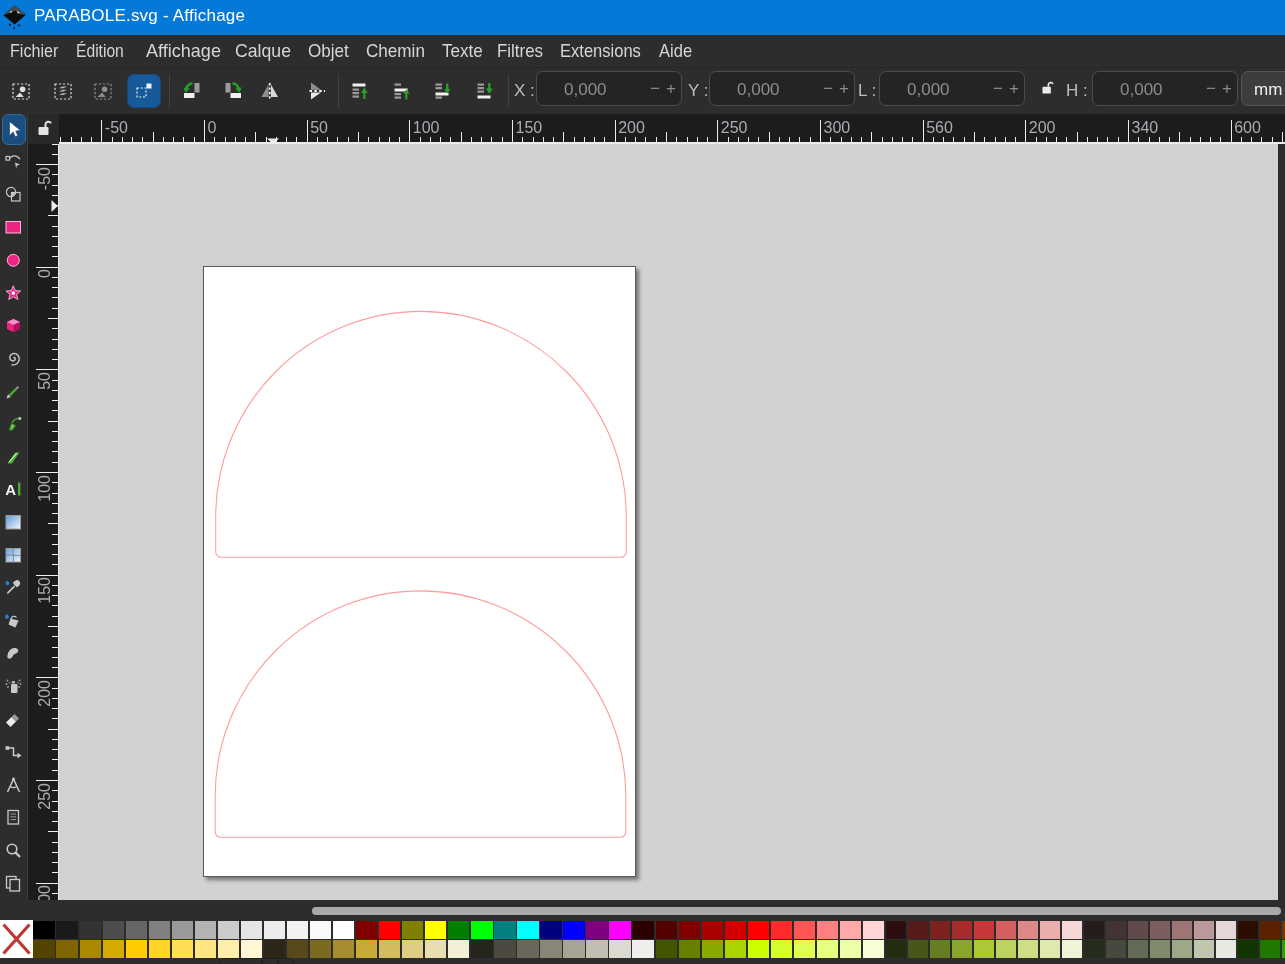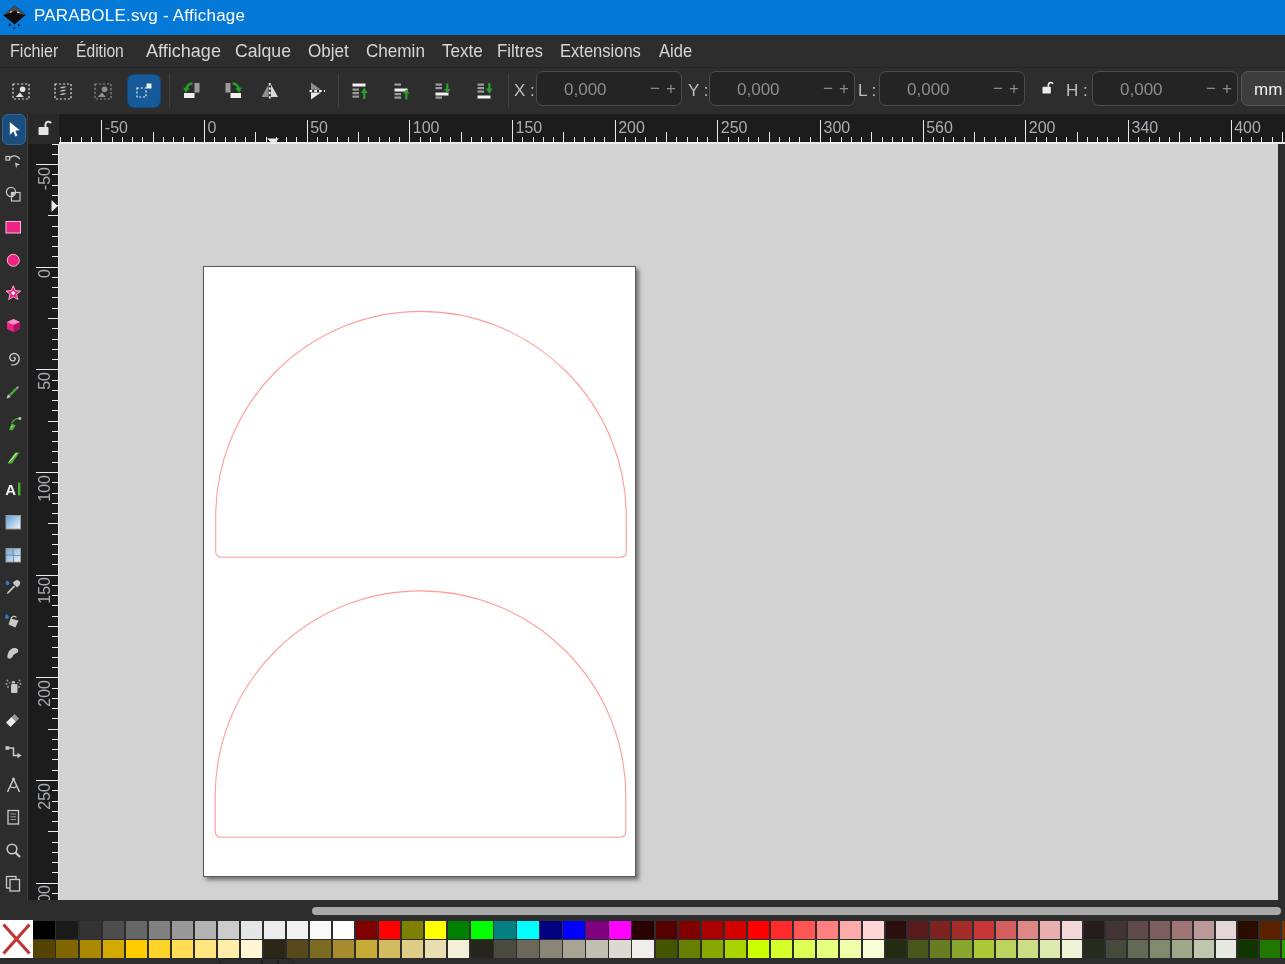--- a/index.html
+++ b/index.html
@@ -297,21 +297,21 @@
 <div class="rlabel" style="left:207.5px;top:119.2px">0</div>
 <div class="rlabel" style="left:310.2px;top:119.2px">50</div>
 <div class="rlabel" style="left:412.8px;top:119.2px">100</div>
 <div class="rlabel" style="left:515.5px;top:119.2px">150</div>
 <div class="rlabel" style="left:618.2px;top:119.2px">200</div>
 <div class="rlabel" style="left:720.8px;top:119.2px">250</div>
 <div class="rlabel" style="left:823.5px;top:119.2px">300</div>
 <div class="rlabel" style="left:926.2px;top:119.2px">560</div>
 <div class="rlabel" style="left:1028.8px;top:119.2px">200</div>
 <div class="rlabel" style="left:1131.5px;top:119.2px">340</div>
-<div class="rlabel" style="left:1234.2px;top:119.2px">400</div>
+<div class="rlabel" style="left:1234.2px;top:119.2px">600</div>
 <svg class="abs" style="left:28px;top:143.5px" width="31" height="756.5" viewBox="0 0 31 756.5" shape-rendering="crispEdges">
       <rect x="24.00" y="0" width="7" height="1" fill="#ededed"></rect>
       <rect x="24.00" y="10" width="7" height="1" fill="#ededed"></rect>
       <rect x="7.50" y="20" width="23.5" height="1" fill="#ededed"></rect>
       <rect x="24.00" y="30" width="7" height="1" fill="#ededed"></rect>
       <rect x="24.00" y="41" width="7" height="1" fill="#ededed"></rect>
       <rect x="24.00" y="51" width="7" height="1" fill="#ededed"></rect>
       <rect x="24.00" y="61" width="7" height="1" fill="#ededed"></rect>
       <rect x="19.50" y="71" width="11.5" height="1" fill="#ededed"></rect>
       <rect x="24.00" y="82" width="7" height="1" fill="#ededed"></rect>

